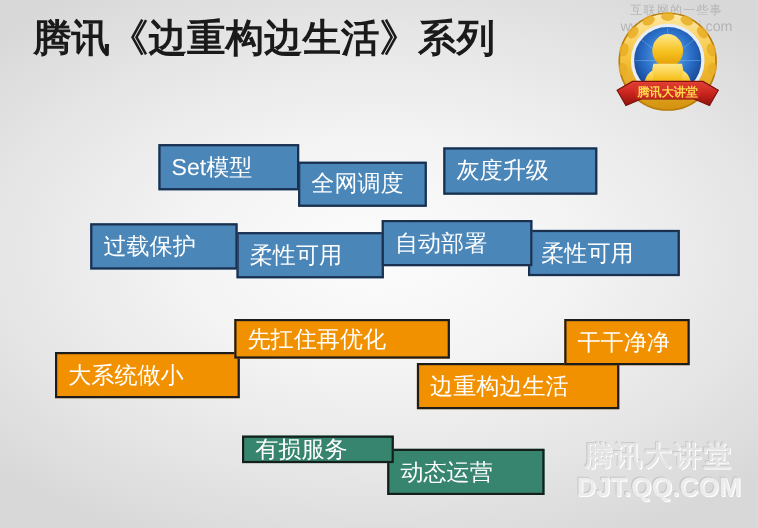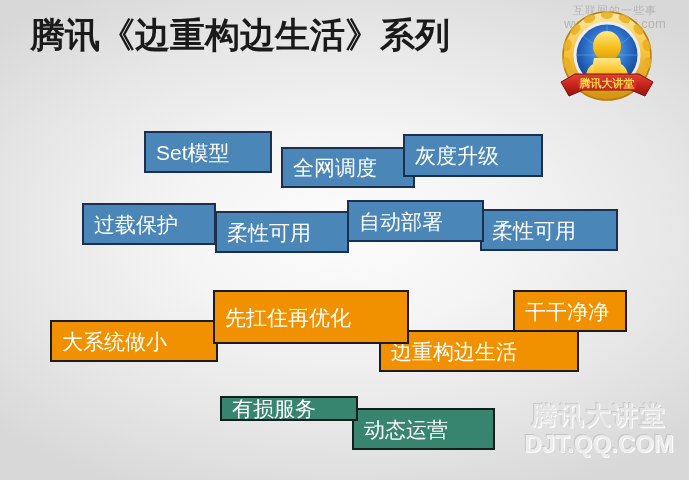--- a/index.html
+++ b/index.html
@@ -186,30 +186,30 @@
       </g>
 
       <path d="M8 74 L22 66 L86 66 L100 74 L92 88 L78 82 L30 82 L16 88 Z" fill="url(#ribbonGrad)" stroke="#7d0f0b" stroke-width="1"></path>
       <path d="M22 68 L86 68 L82 82 L26 82 Z" fill="#d9342a" opacity="0.55"></path>
       <text x="54" y="79" text-anchor="middle" font-family="'Liberation Sans', sans-serif" font-size="11" font-weight="bold" fill="#ffd84a">腾讯大讲堂</text>
     </svg>
   </div>
 
   <div id="box-layer">
       <div class="box blue" style="left: 144px; top: 131px; width: 128px; height: 42px; z-index: 6;">Set模型</div>
-      <div class="box blue" style="left: 281px; top: 147px; width: 134px; height: 41px; z-index: 5;">全网调度</div>
+      <div class="box blue" style="left: 271px; top: 147px; width: 117px; height: 41px; z-index: 5;">全网调度</div>
       <div class="box blue" style="left: 403px; top: 134px; width: 140px; height: 43px; z-index: 7;">灰度升级</div>
       <div class="box blue" style="left: 82px; top: 203px; width: 134px; height: 42px; z-index: 6;">过载保护</div>
       <div class="box blue" style="left: 215px; top: 211px; width: 134px; height: 42px; z-index: 5;">柔性可用</div>
       <div class="box blue" style="left: 347px; top: 200px; width: 137px; height: 42px; z-index: 7;">自动部署</div>
       <div class="box blue" style="left: 480px; top: 209px; width: 138px; height: 42px; z-index: 6;">柔性可用</div>
-      <div class="box orange" style="left: 213px; top: 290px; width: 196px; height: 54px; z-index: 7; text-align: center;">先扛住再优化</div>
+      <div class="box orange" style="left: 213px; top: 290px; width: 196px; height: 36px; z-index: 7; text-align: center;">先扛住再优化</div>
       <div class="box orange" style="left: 50px; top: 320px; width: 168px; height: 42px; z-index: 6;">大系统做小</div>
       <div class="box orange" style="left: 513px; top: 290px; width: 114px; height: 42px; z-index: 6;">干干净净</div>
-      <div class="box orange" style="left: 379px; top: 330px; width: 200px; height: 42px; z-index: 5;">边重构边生活</div>
+      <div class="box orange" style="left: 379px; top: 330px; width: 184px; height: 42px; z-index: 5;">边重构边生活</div>
       <div class="box green" style="left: 220px; top: 396px; width: 138px; height: 25px; z-index: 6; text-align: right;">有损服务</div>
       <div class="box green" style="left: 352px; top: 408px; width: 143px; height: 42px; z-index: 5;">动态运营</div>
     </div>
 
   <div id="watermark-brand">
     <div class="brand-cn">腾讯大讲堂</div>
     <div class="brand-en">DJT.QQ.COM</div>
   </div>
 
 </div>

